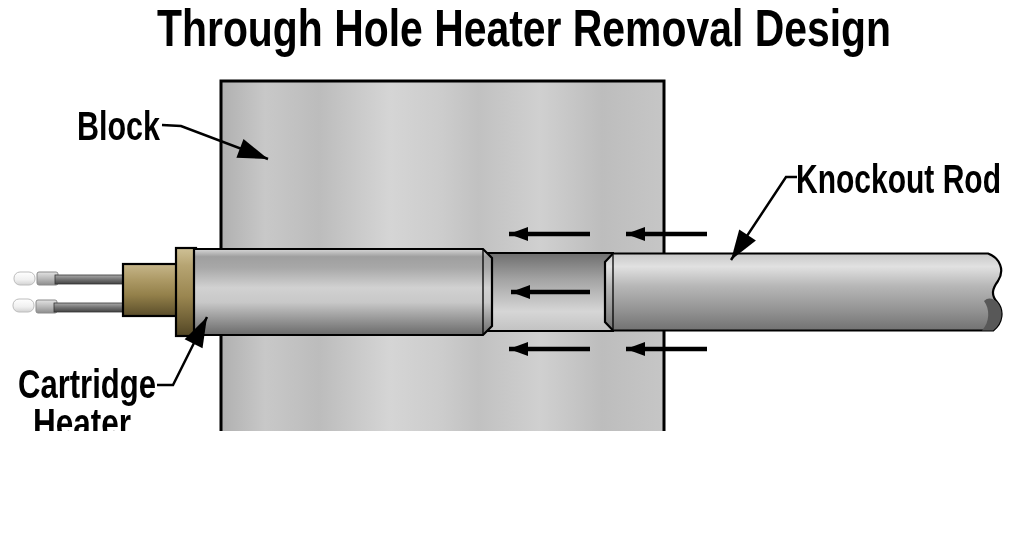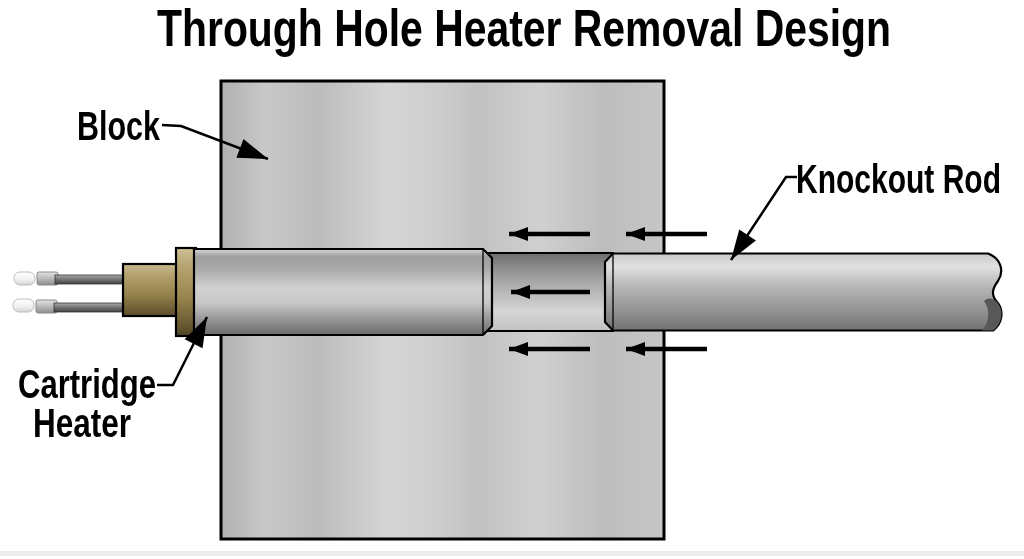--- a/index.html
+++ b/index.html
@@ -1,16 +1,16 @@
 <!DOCTYPE html>
 <html><head>
 <meta charset="utf-8">
 <style>
   html,body{margin:0;padding:0;background:#ffffff;}
-  .stage{position:relative;width:1024px;height:559px;background:#ec4899;overflow:hidden;}
+  .stage{position:relative;width:1024px;height:431px;background:#ec4899;overflow:hidden;}
   svg{display:block;}
   .diagram-text{font-family:"Liberation Sans","DejaVu Sans",sans-serif;font-weight:bold;fill:#000000;}
   .title-text{font-size:52px;}
   .label-text{font-size:40px;}
 </style>
 </head>
 <body>
 
 <div class="stage">
 <svg width="1024" height="559" viewBox="0 0 1024 559" xmlns="http://www.w3.org/2000/svg">

